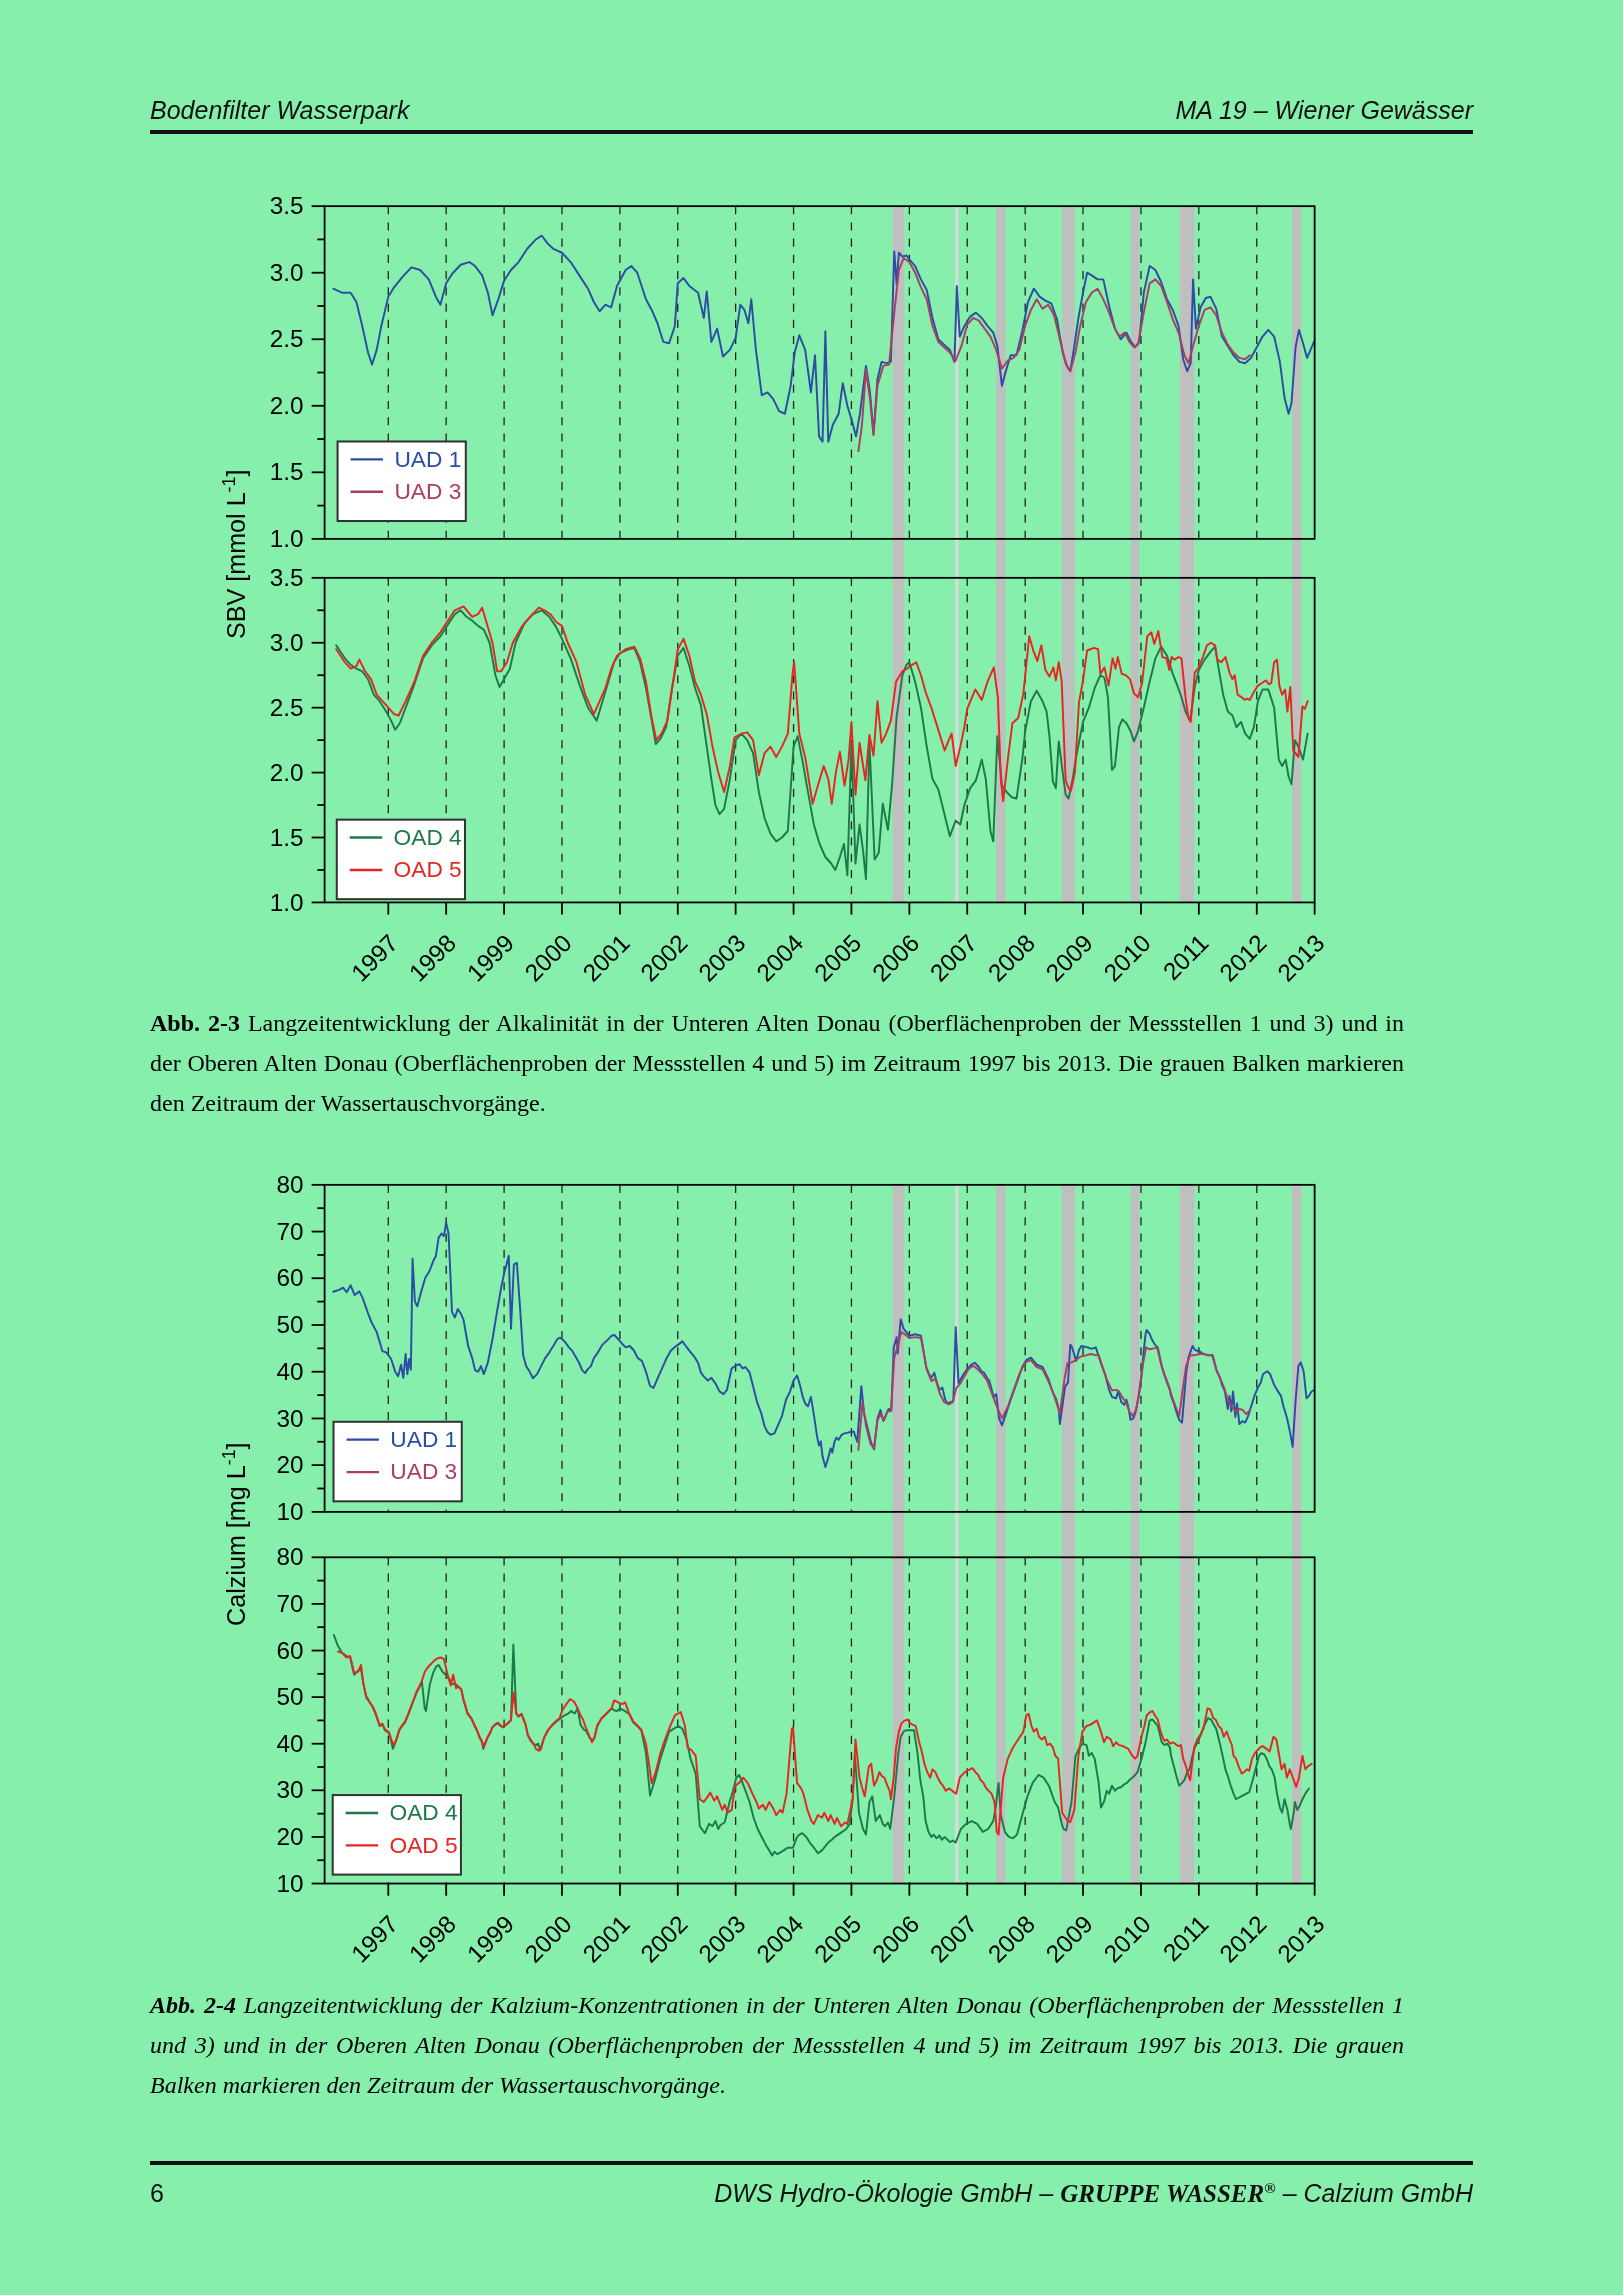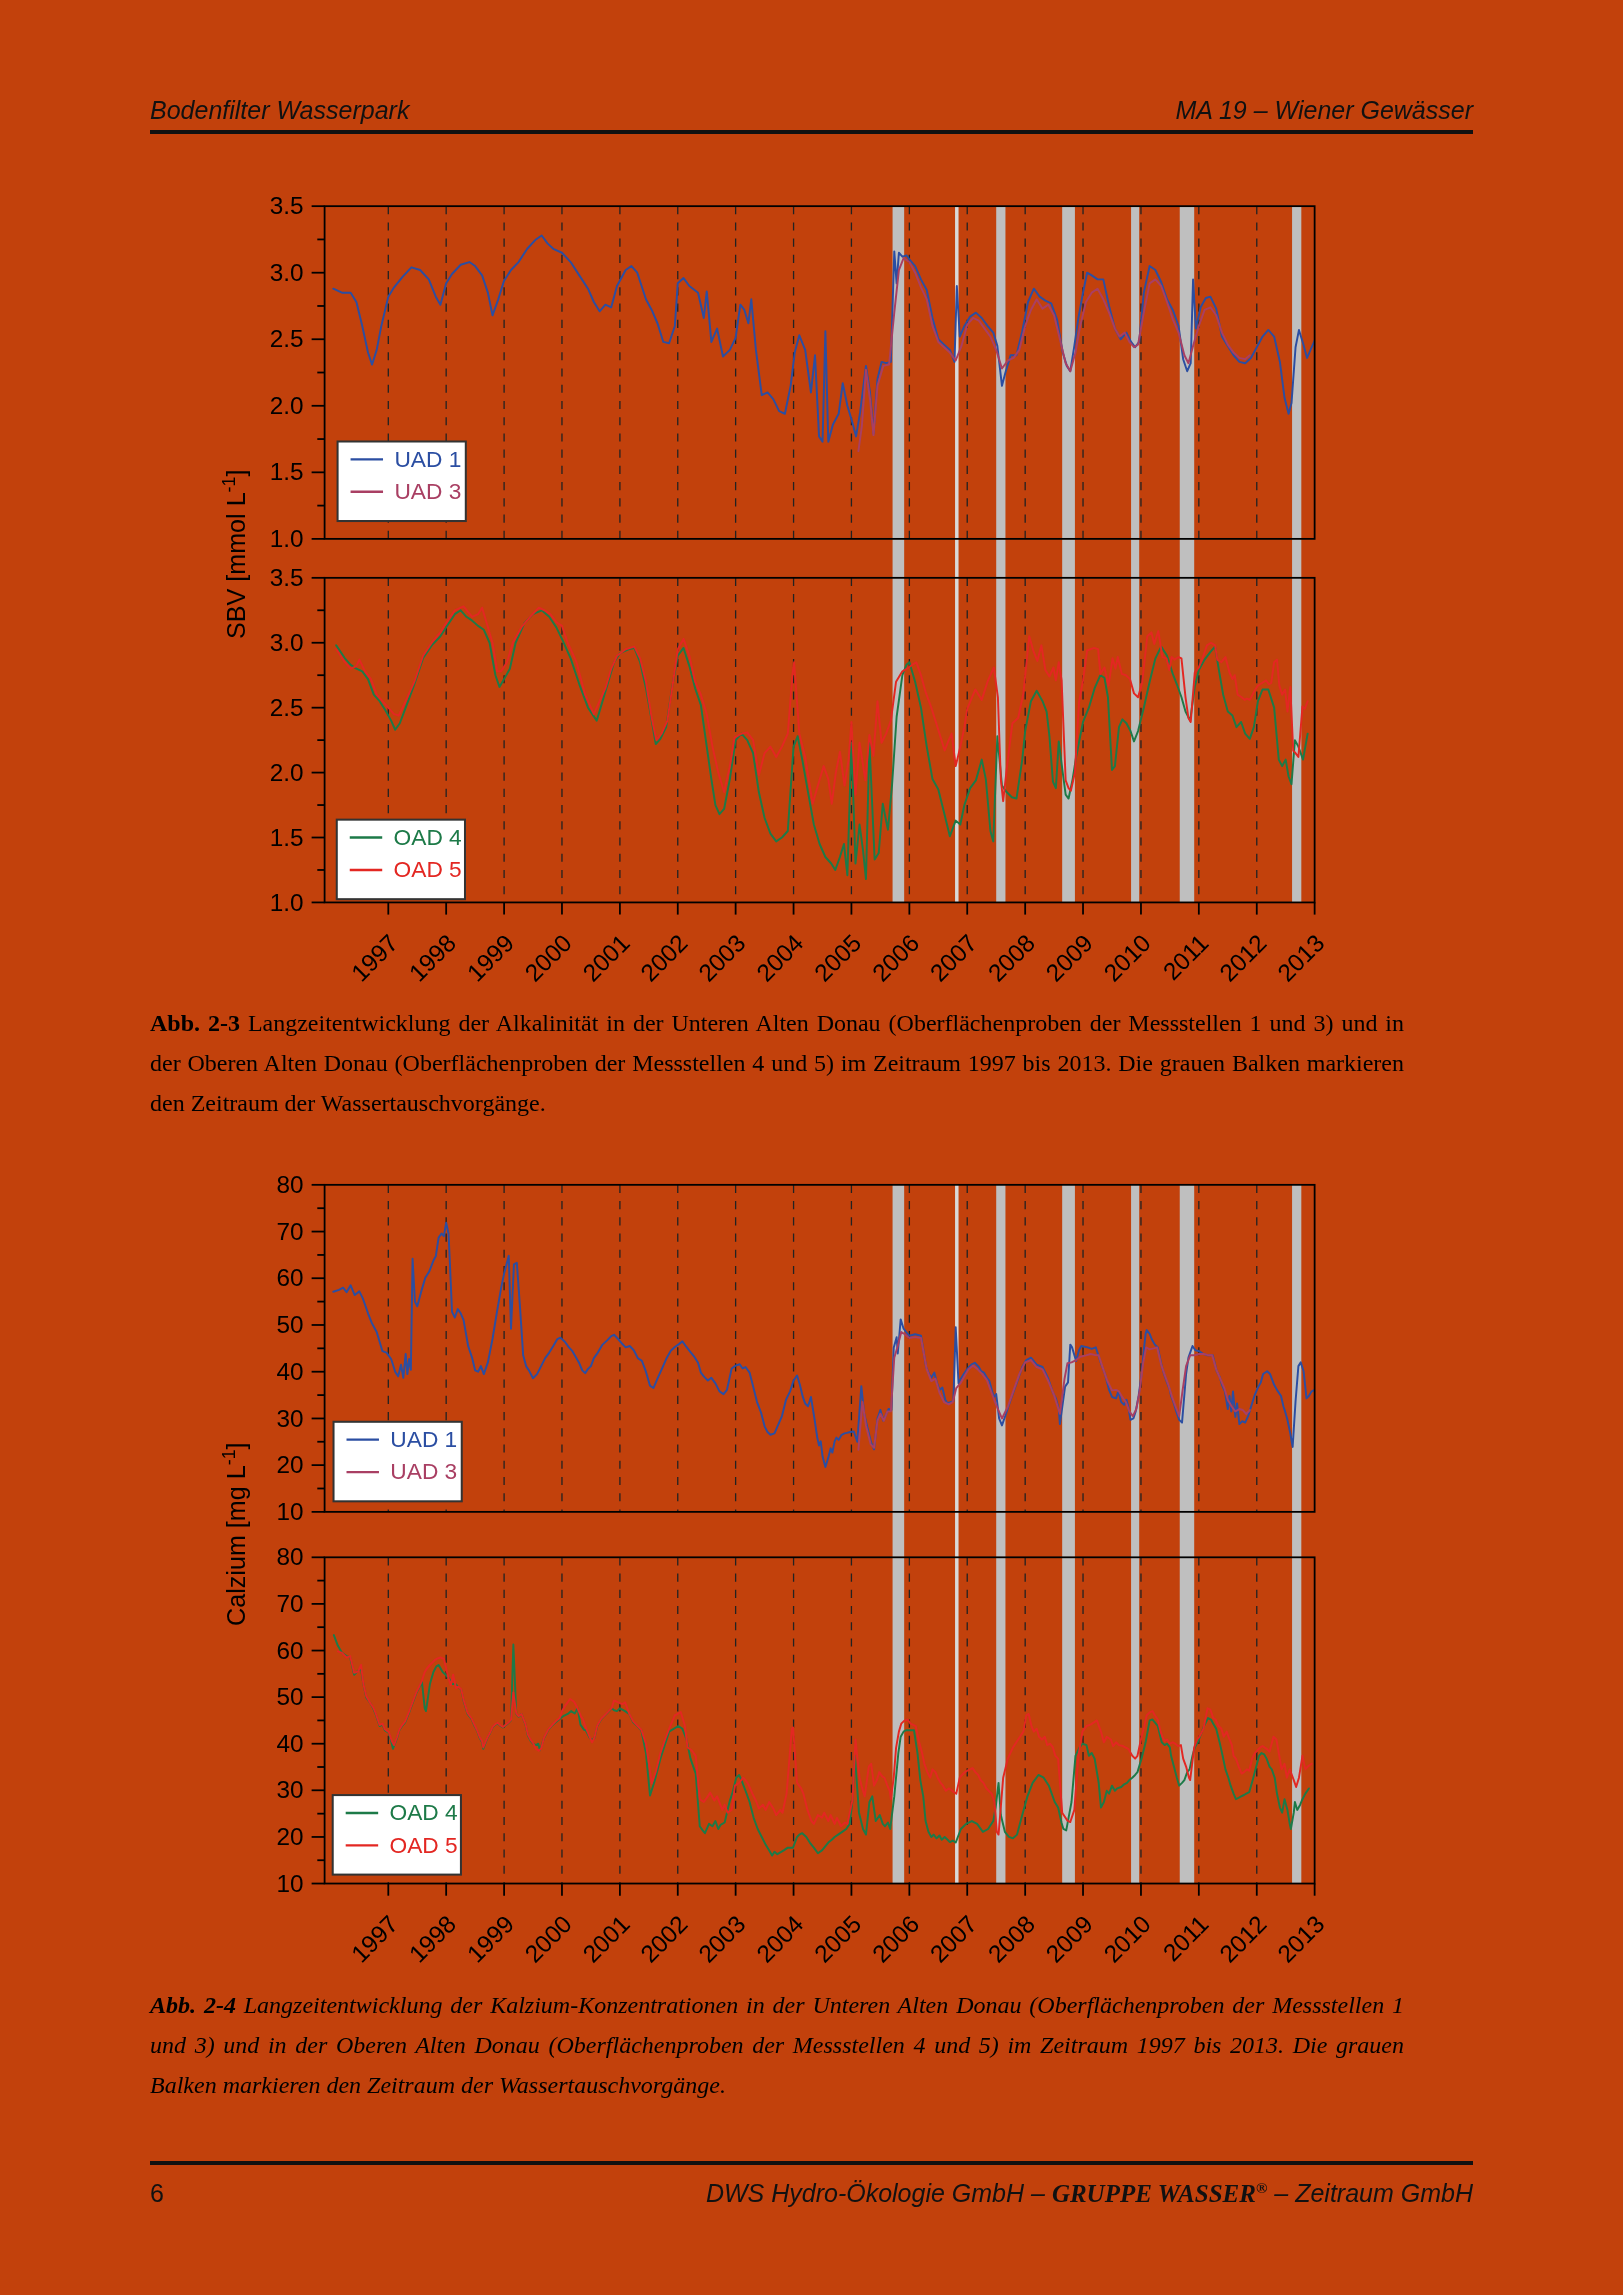--- a/index.html
+++ b/index.html
@@ -1,16 +1,16 @@
 <!DOCTYPE html>
 <html style="font-size:13px"><head>
 <meta charset="utf-8">
 <style>
   html,body{margin:0;padding:0;background:#888;}
-  #page{position:relative;width:1623px;height:2295px;background:#c2410c;margin:0 auto;
+  #page{position:relative;width:1623px;height:2295px;background:#86efac;margin:0 auto;
         font-family:"Liberation Sans",sans-serif;color:#111;overflow:hidden;}
   .hdr-txt{position:absolute;top:96px;font-style:italic;font-size:25px;color:#111;}
   #hdr-left{left:150px;}
   #hdr-right{right:150px;}
   .rule{position:absolute;left:150px;width:1323px;height:4px;background:#111;}
   #hdr-rule{top:130px;}
   #ftr-rule{top:2161px;}
   #charts-svg{position:absolute;left:0;top:0;}
   .caption{position:absolute;left:150px;width:1254px;font-family:"Liberation Serif",serif;
            font-size:24px;line-height:40px;text-align:justify;color:#000;}
@@ -308,15 +308,15 @@
   <div class="caption" id="caption-1">
     <b>Abb. 2-3</b><span> Langzeitentwicklung der Alkalinität in der Unteren Alten Donau (Oberflächenproben der Messstellen 1 und 3) und in der Oberen Alten Donau (Oberflächenproben der Messstellen 4 und 5) im Zeitraum 1997 bis 2013. Die grauen Balken markieren den Zeitraum der Wassertauschvorgänge.</span>
   </div>
 
   <div class="caption" id="caption-2">
     <b>Abb. 2-4</b><span> Langzeitentwicklung der Kalzium-Konzentrationen in der Unteren Alten Donau (Oberflächenproben der Messstellen 1 und 3) und in der Oberen Alten Donau (Oberflächenproben der Messstellen 4 und 5) im Zeitraum 1997 bis 2013. Die grauen Balken markieren den Zeitraum der Wassertauschvorgänge.</span>
   </div>
 
   <div class="rule" id="ftr-rule"></div>
   <div id="ftr-page">6</div>
-  <div id="ftr-text"><span>DWS Hydro-Ökologie GmbH – </span><span class="serif">GRUPPE WASSER</span><sup class="serif">®</sup><span> – Zeitraum GmbH</span></div>
+  <div id="ftr-text"><span>DWS Hydro-Ökologie GmbH – </span><span class="serif">GRUPPE WASSER</span><sup class="serif">®</sup><span> – Calzium GmbH</span></div>
 </div>
 
 
 </body></html>

